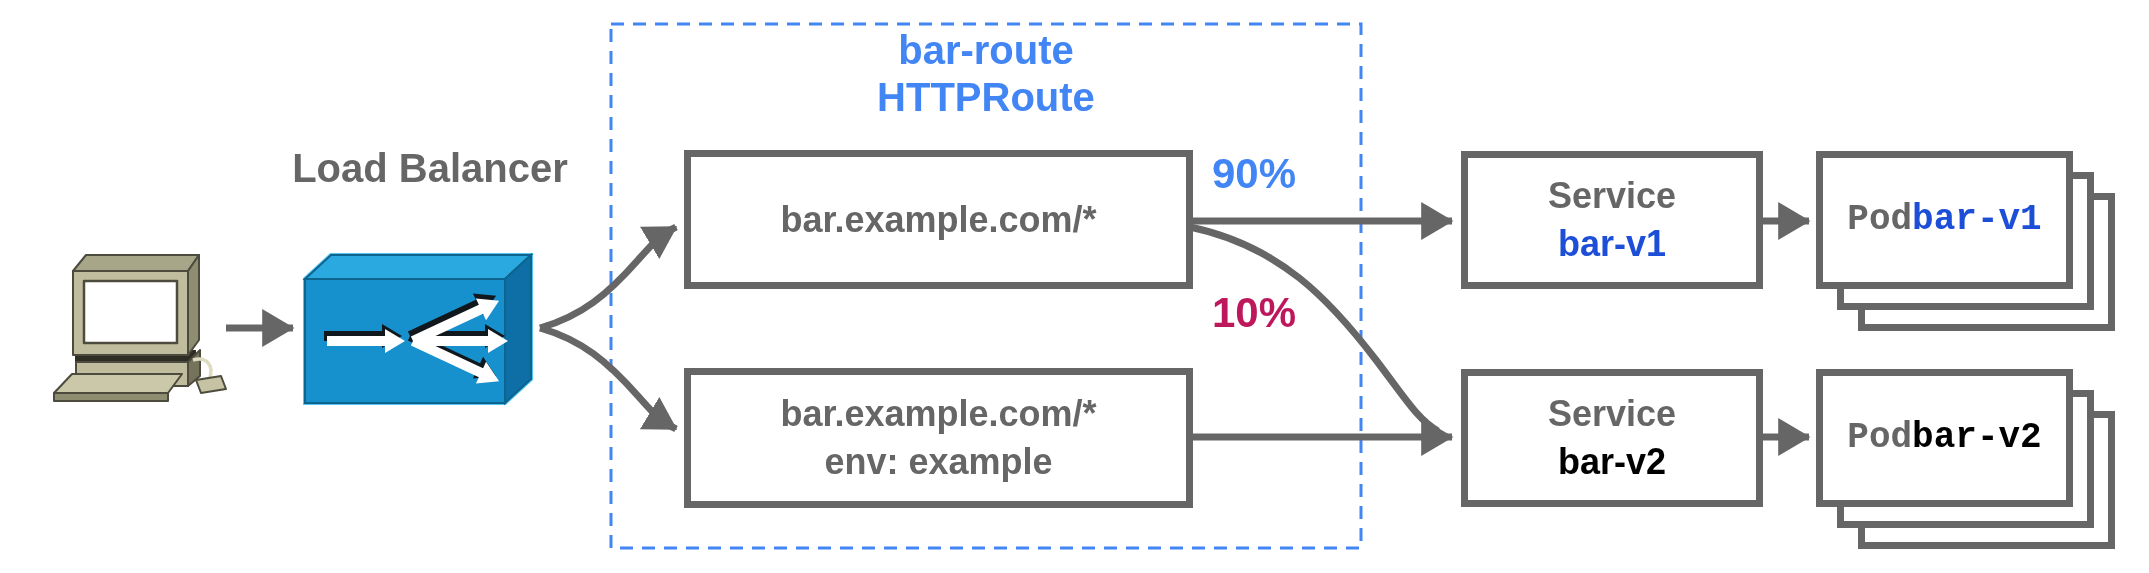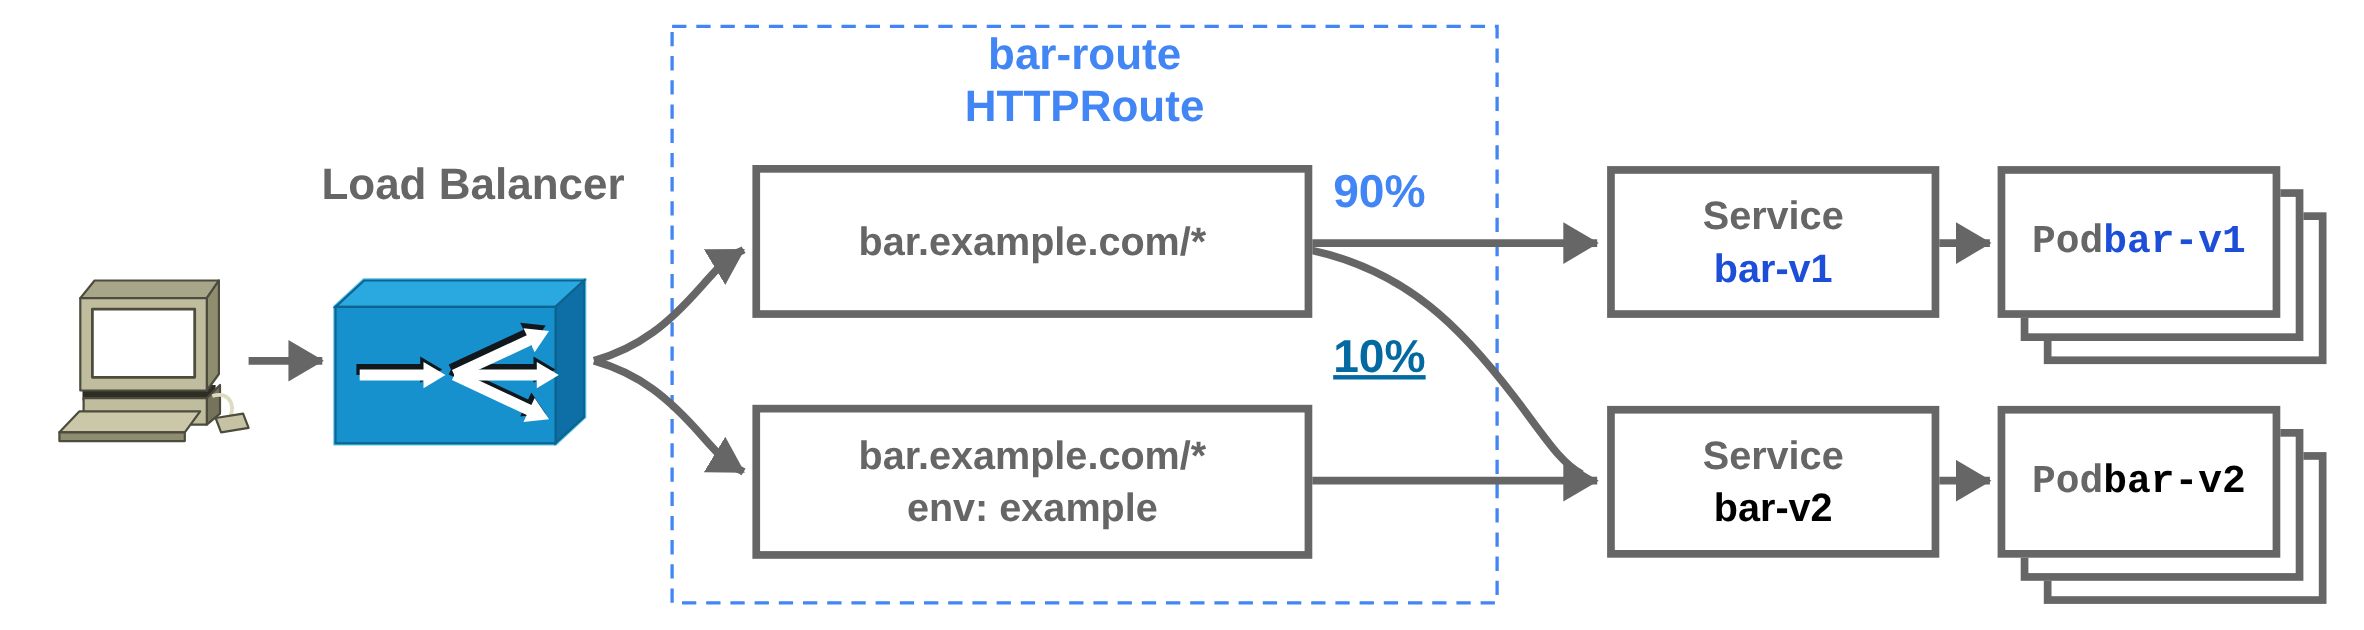--- a/index.html
+++ b/index.html
@@ -39,21 +39,21 @@
   .pod-layer.l3{left:42px;top:42px;z-index:1;}
   .pod-layer.l2{left:21px;top:21px;z-index:2;}
   .pod-main{
     position:absolute;box-sizing:border-box;left:0;top:0;width:257px;height:138px;
     background:#ffffff;border:7px solid #666666;z-index:3;
     display:flex;justify-content:center;align-items:center;
     text-align:center;color:#666666;font-size:36px;line-height:1.32;font-family:Liberation Mono, monospace;
   }
   .pct{position:absolute;width:120px;text-align:center;font-size:42px;z-index:2;}
   .pct-90{left:1194px;top:150px;color:#4285f4;}
-  .pct-10{left:1194px;top:300px;color:#0369a1;text-decoration:underline;}
+  .pct-10{left:1194px;top:289px;color:#be185d;}
   .text-blue{color:#1d4ed8;}
   .text-green{color:#000000;}
 </style>
 </head>
 <body>
 
 <div class="canvas">
 
   <svg class="svg-layer" width="2149" height="573" viewBox="0 0 2149 573">
     <defs>

